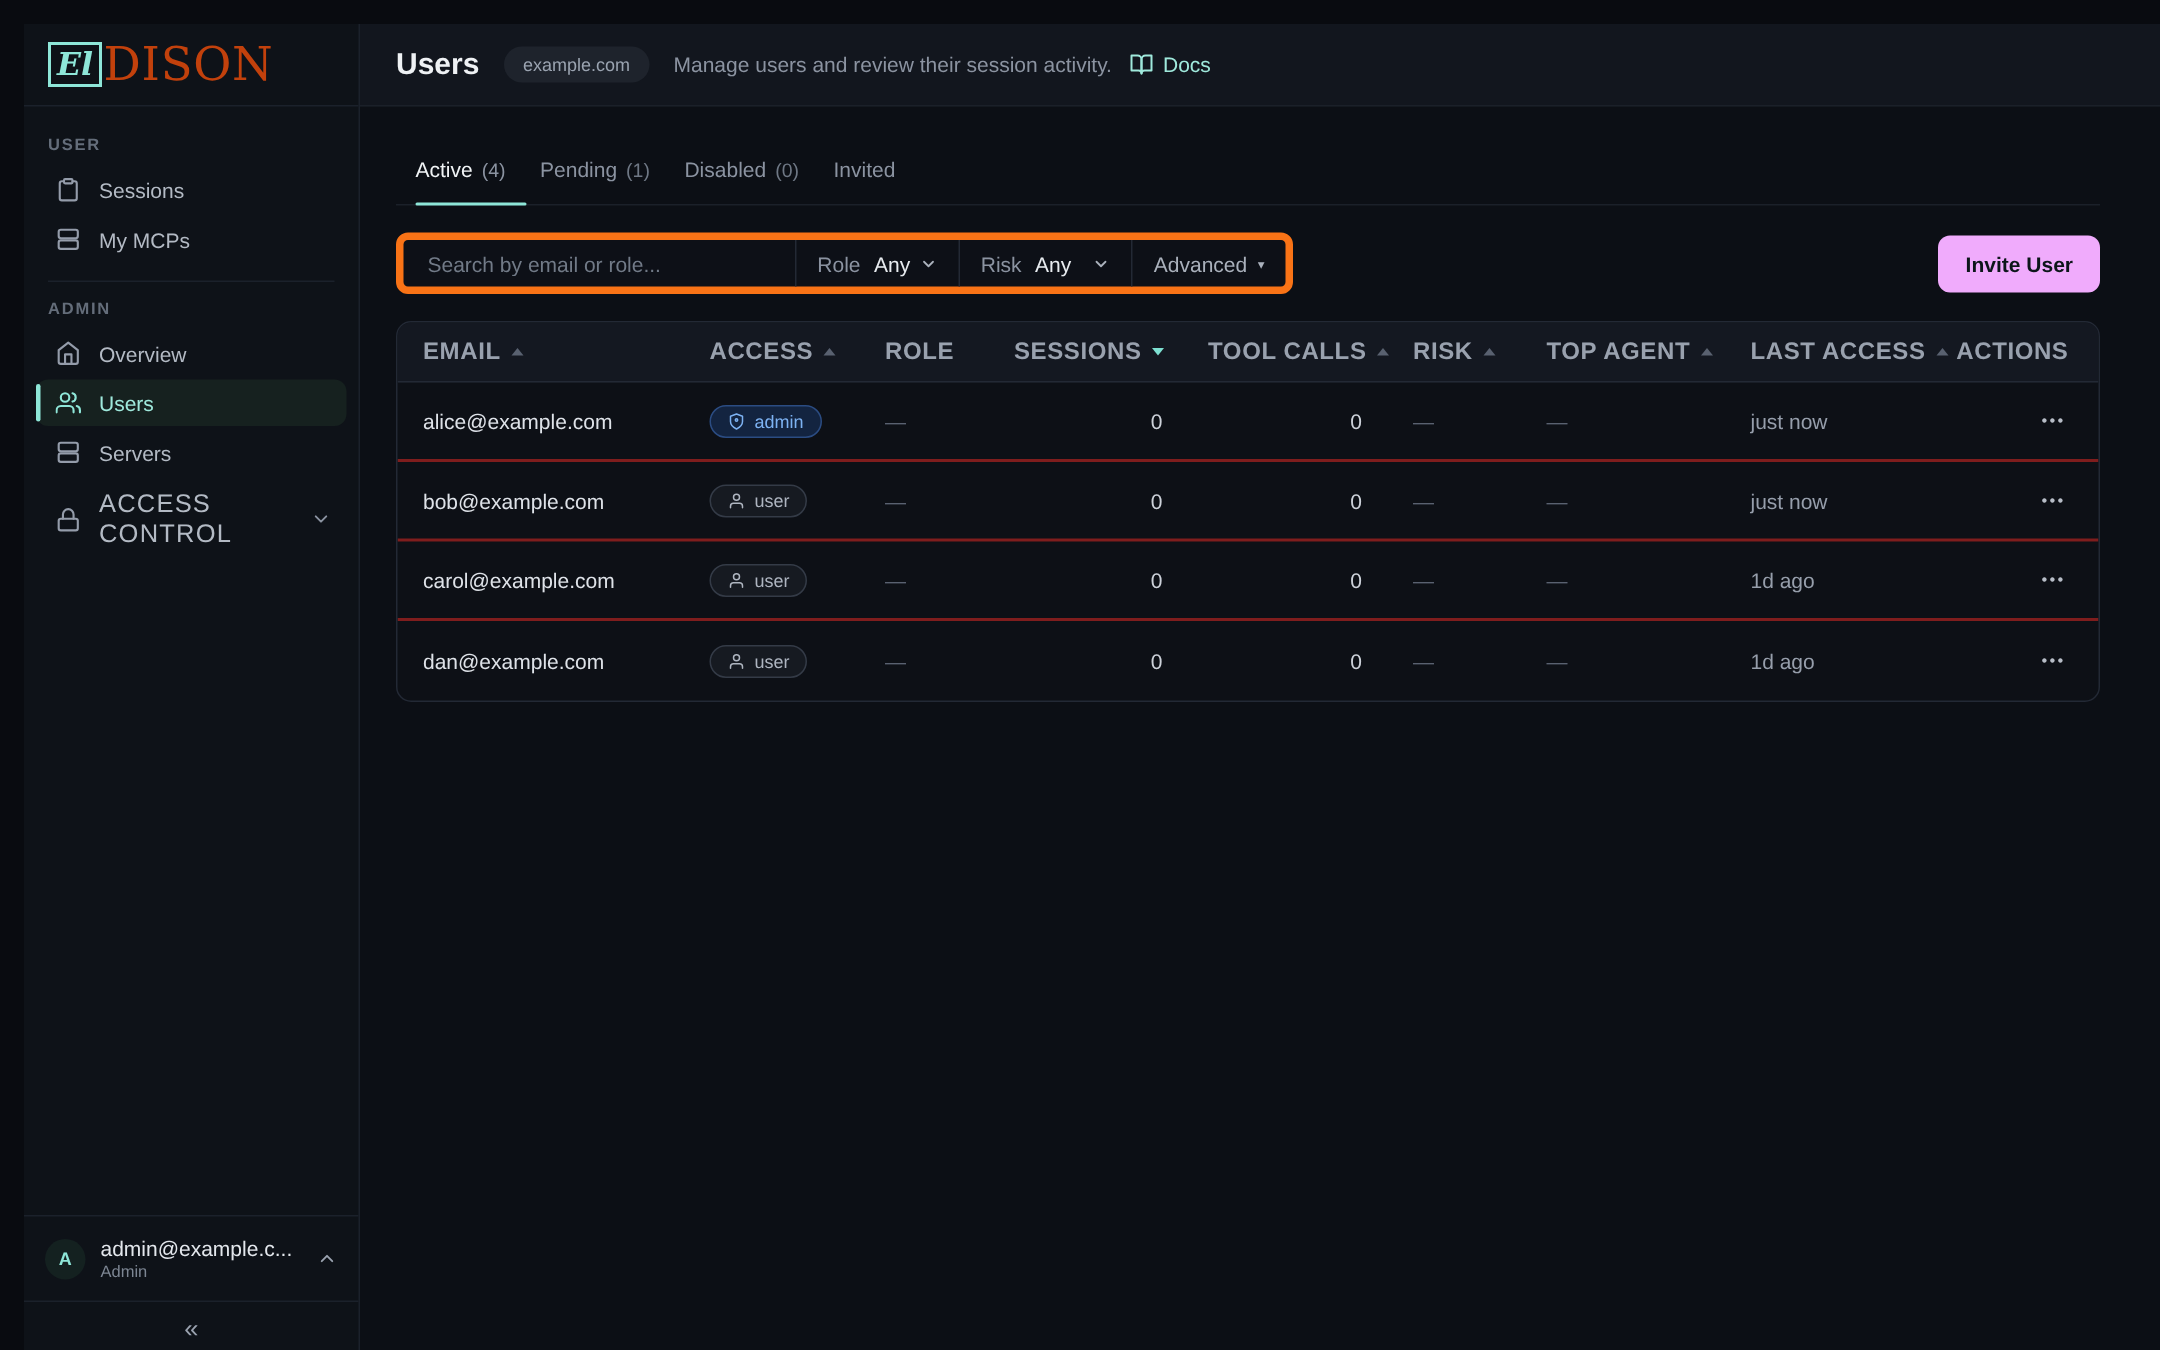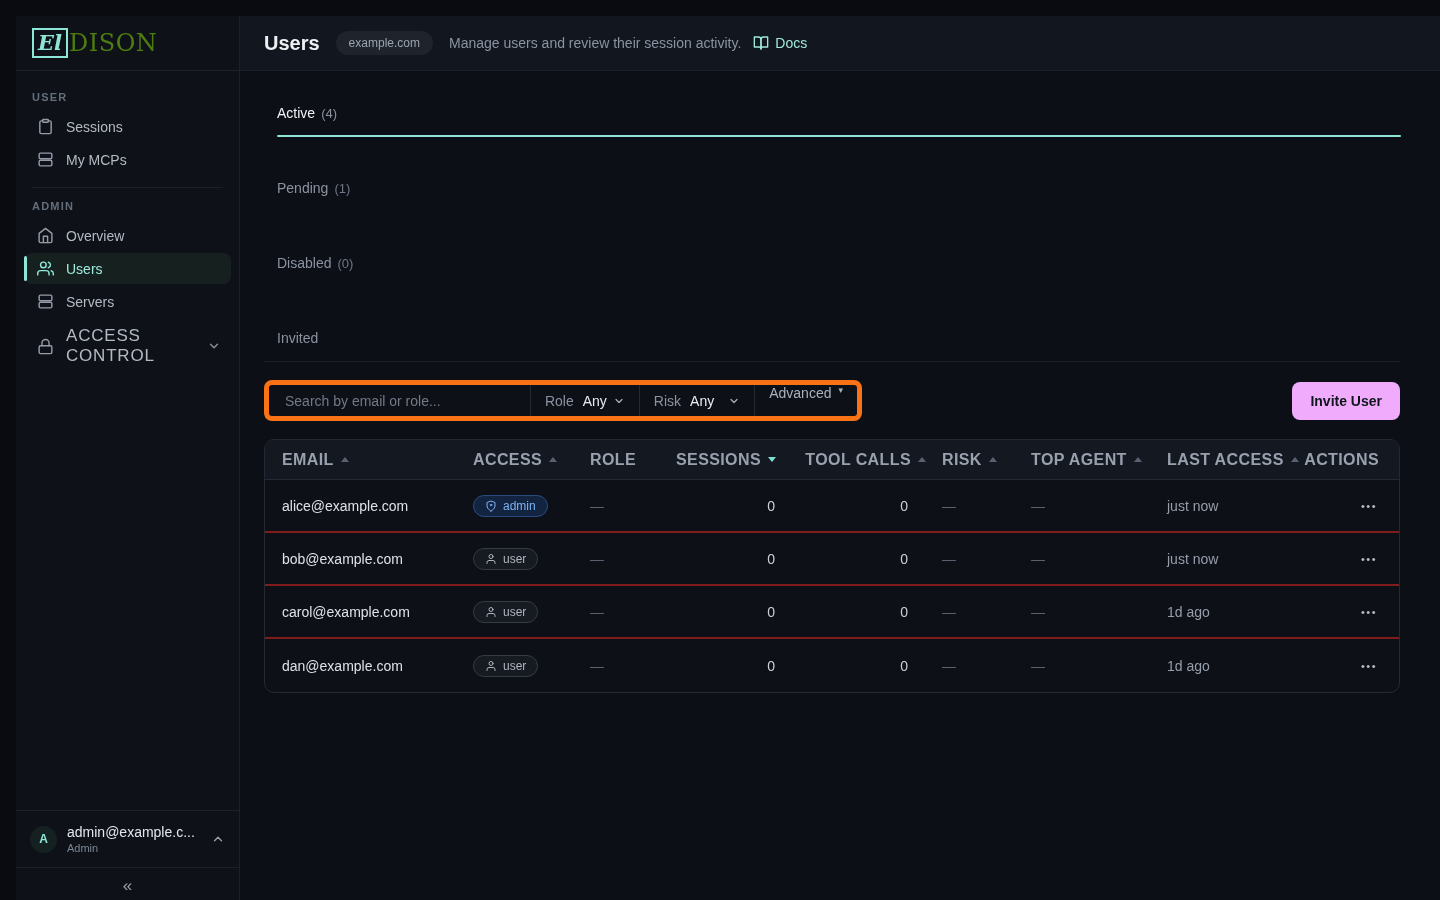--- a/index.html
+++ b/index.html
@@ -22,21 +22,21 @@
   .logo-row {
     height: 55px; display: flex; align-items: center; padding: 0 16px;
     border-bottom: 1px solid #1b212b;
   }
   .logo-box {
     border: 2px solid #8ee6d8; color: #8ee6d8;
     font-family: "DejaVu Serif", serif; font-style: italic; font-weight: 700;
     font-size: 21px; line-height: 1; padding: 2px 4px 3px; margin-right: 1px;
   }
   .logo-rest {
-    font-family: "DejaVu Serif", serif; color: #4d7c0f; font-size: 24px;
+    font-family: "DejaVu Serif", serif; color: #c2410c; font-size: 31px;
     letter-spacing: 0.5px;
   }
   .nav { padding-top: 12px; }
   .section-label {
     font-size: 11px; font-weight: 700; letter-spacing: 1.2px;
     color: #646d7a; margin: 8px 16px 8px;
   }
   .nav-item {
     display: flex; align-items: center; gap: 12px;
     margin: 2px 8px; padding: 7px 10px 7px 13px; border-radius: 8px;
@@ -84,22 +84,22 @@
   .page-desc { font-size: 14px; color: #8b93a1; }
   .docs-link {
     display: flex; align-items: center; gap: 6px; color: #9fe9dc;
     font-size: 14px; cursor: pointer; margin-left: -4px;
   }
 
   .content { padding: 0 40px 0 24px; }
 
   
   .tabs {
-    margin-top: 24px; display: flex; gap: 34px;
-    border-bottom: 1px solid #1b2029; padding: 0 13px; flex-direction: column;
+    margin-top: 24px; display: flex; gap: 23px;
+    border-bottom: 1px solid #1b2029; padding: 0 13px;
   }
   .tab {
     position: relative; padding: 10px 0 15px; font-size: 14px;
     color: #8b93a1; cursor: pointer; display: flex; gap: 6px; align-items: baseline;
   }
   .tab .count { font-size: 13px; color: #6f7885; }
   .tab.active { color: #f0f3f5; }
   .tab.active .count { color: #8b93a1; }
   .tab.active::after {
     content: ""; position: absolute; left: 0; right: -14px; bottom: -1px;
@@ -118,21 +118,21 @@
     font-family: "Liberation Sans", sans-serif;
   }
   .search-input::placeholder { color: #717a87; }
   .filter-group {
     display: flex; align-items: center; gap: 9px; padding: 0 14px;
     border-left: 1px solid #232935; font-size: 14px; cursor: pointer; white-space: nowrap;
   }
   .filter-label { color: #8b93a1; }
   .filter-value { color: #e8ecf0; display: flex; align-items: center; gap: 6px; }
   .filter-value .chev, .adv .chev { color: #aab1bc; }
-  .adv { color: #aab1bc; display: flex; align-items: flex-start; gap: 7px; }
+  .adv { color: #aab1bc; display: flex; align-items: center; gap: 7px; }
   .invite-btn {
     height: 38px; padding: 0 18px; border: none; border-radius: 8px;
     background: #f0abfc; color: #0d161a; font-size: 14px; font-weight: 600;
     font-family: "Liberation Sans", sans-serif; cursor: pointer;
   }
 
   
   .table {
     margin-top: 18px; border: 1px solid #232935; border-radius: 10px;
     overflow: hidden; background: #0d1016;

